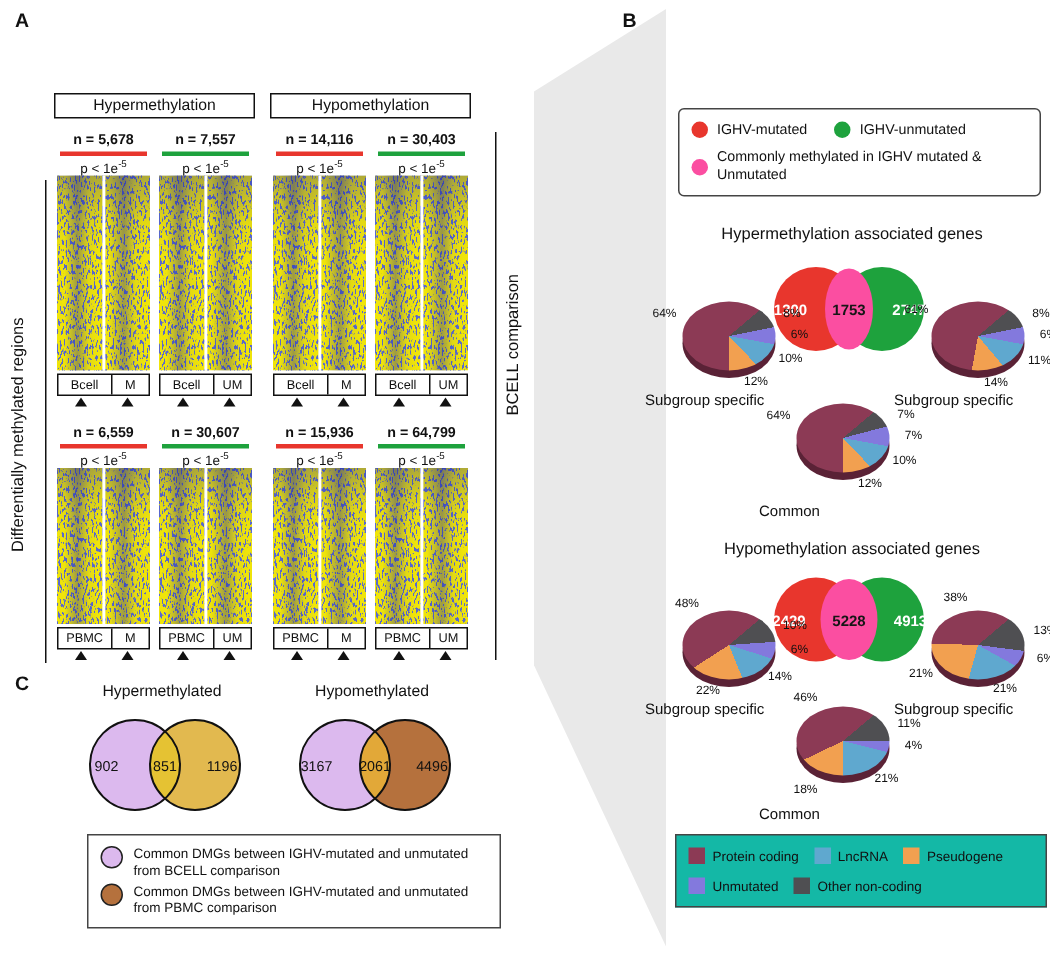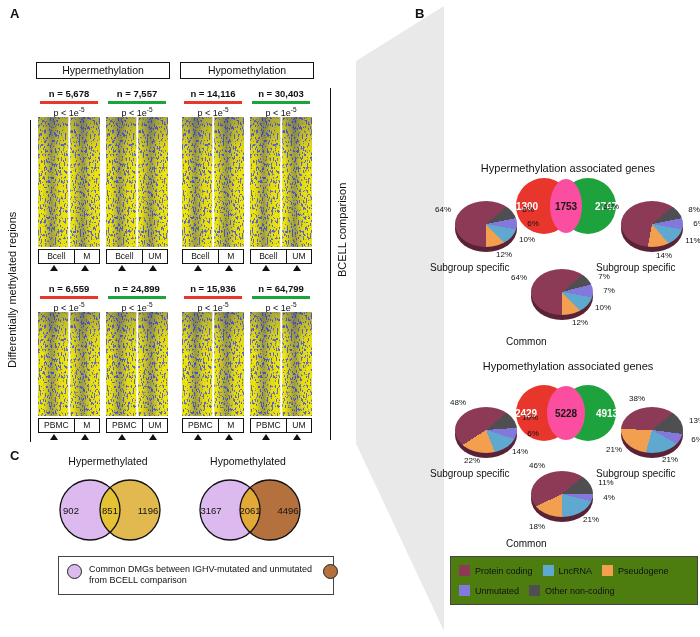--- a/index.html
+++ b/index.html
@@ -42,30 +42,30 @@
   .wrap-text{width:185px;line-height:1.25;}
   .sec-title{position:absolute;font-size:11px;text-align:center;font-weight:400;}
   .vennB{position:absolute;}
   .vtxt{font-size:10px;font-weight:bold;text-anchor:middle;font-family:"Liberation Sans",sans-serif;}
   .vtxt-w{fill:#fff;}.vtxt-d{fill:#161616;}
   .pie{position:absolute;width:112px;height:86px;}
   .pie-rim{position:absolute;left:25px;top:24px;width:62px;height:46px;border-radius:50%;}
   .pie-disc{position:absolute;left:25px;top:19px;width:62px;height:46px;border-radius:50%;}
   .pie-label{position:absolute;font-size:8px;transform:translate(-50%,-50%);white-space:nowrap;}
   .pie-cap{position:absolute;width:112px;font-size:10px;text-align:left;}
-  .legend-bottom{position:absolute;border:1.3px solid #444;background:#4d7c0f;padding:8px 8px;
+  .legend-bottom{position:absolute;border:1.3px solid #444;background:#14b8a6;padding:8px 8px;
     display:flex;flex-wrap:wrap;column-gap:10px;row-gap:9px;font-size:9px;align-items:center;}
   .lb-item{display:flex;align-items:center;gap:5px;white-space:nowrap;}
   .sq{width:11px;height:11px;flex:0 0 auto;}
   
   .vennC{position:absolute;}
   .vctxt{font-size:9.5px;text-anchor:middle;fill:#111;font-family:"Liberation Sans",sans-serif;}
   .ctitle{position:absolute;font-size:10.5px;text-align:center;width:120px;}
   .legendC{position:absolute;border:1.3px solid #444;background:#fff;padding:7px 8px;
-    display:flex;flex-direction:row;gap:2px;}
+    display:flex;flex-direction:column;gap:2px;}
   .lc-item{display:flex;align-items:flex-start;gap:7px;font-size:9px;}
   .dotC{width:13px;height:13px;border-radius:50%;border:1px solid #222;flex:0 0 auto;}
   .lc-text{width:232px;line-height:1.25;}
 </style>
 </head>
 <body>
 
 <div class="canvas">
 
   <svg width="0" height="0" style="position:absolute">
@@ -194,21 +194,21 @@
         <span>PBMC</span>
         <span>M</span>
       </div>
     <div class="hm-arrows">
         <i class="tri"></i>
         <i class="tri"></i>
       </div>
   </div>
 
   <div class="hm-col" style="left:106px;top:283px">
-    <div class="hm-n">n = 24,899</div>
+    <div class="hm-n">n = 30,607</div>
     <div class="hm-underline" style="background: rgb(30, 162, 61);"></div>
     <div class="hm-p"><span>p &lt; 1e</span><sup>-5</sup></div>
     <div class="hm-map short">
       <svg class="hm-noise" preserveAspectRatio="none">
           <rect width="100%" height="100%" fill="#efe40a"></rect>
           <rect width="100%" height="100%" filter="url(#speck)"></rect>
         </svg>
       <div class="hm-band"></div>
       <div class="hm-div"></div>
     </div>
@@ -261,22 +261,40 @@
         <span>UM</span>
       </div>
     <div class="hm-arrows">
         <i class="tri"></i>
         <i class="tri"></i>
       </div>
   </div>
 
   <div class="plabel" style="left:415px;top:6px">B</div>
 
-
-  <div class="sec-title" style="left:440px;top:162px;width:256px">Hypermethylation associated genes</div>
+  <div class="legend-box" style="left:452px;top:72px;width:224px">
+    <div class="leg-row">
+      <div class="leg-item">
+        <span class="dot" style="background: rgb(232, 54, 45);"></span>
+        <span>IGHV-mutated</span>
+      </div>
+      <div class="leg-item">
+        <span class="dot" style="background: rgb(30, 162, 61);"></span>
+        <span>IGHV-unmutated</span>
+      </div>
+    </div>
+    <div class="leg-row" style="margin-top:7px">
+      <div class="leg-item">
+        <span class="dot" style="background: rgb(251, 78, 161);"></span>
+        <span class="wrap-text">Commonly methylated in IGHV mutated &amp; Unmutated</span>
+      </div>
+    </div>
+  </div>
+
+  <div class="sec-title" style="left:440px;top:150px;width:256px">Hypermethylation associated genes</div>
 
   <svg class="vennB" style="left:502px;top:173px" width="130" height="68">
     <circle cx="42" cy="33" r="28" fill="#e8362d"></circle>
     <circle cx="86" cy="33" r="28" fill="#1ea23d"></circle>
     <ellipse cx="64" cy="33" rx="16" ry="27" fill="#fb4ea1"></ellipse>
     <text x="25" y="37" class="vtxt vtxt-w">1300</text>
     <text x="64" y="37" class="vtxt vtxt-d">1753</text>
     <text x="104" y="37" class="vtxt vtxt-w">2747</text>
   </svg>
 
@@ -417,16 +435,17 @@
     <text x="108" y="42" class="vctxt">4496</text>
   </svg>
 
   <div class="legendC" style="left:58px;top:556px;width:258px">
     <div class="lc-item">
       <span class="dotC" style="background: rgb(220, 185, 238);"></span>
       <span class="lc-text">Common DMGs between IGHV-mutated and unmutated from BCELL comparison</span>
     </div>
     <div class="lc-item">
       <span class="dotC" style="background: rgb(181, 113, 61);"></span>
+      <span class="lc-text">Common DMGs between IGHV-mutated and unmutated from PBMC comparison</span>
     </div>
   </div>
 
 </div>
 
 </body></html>

